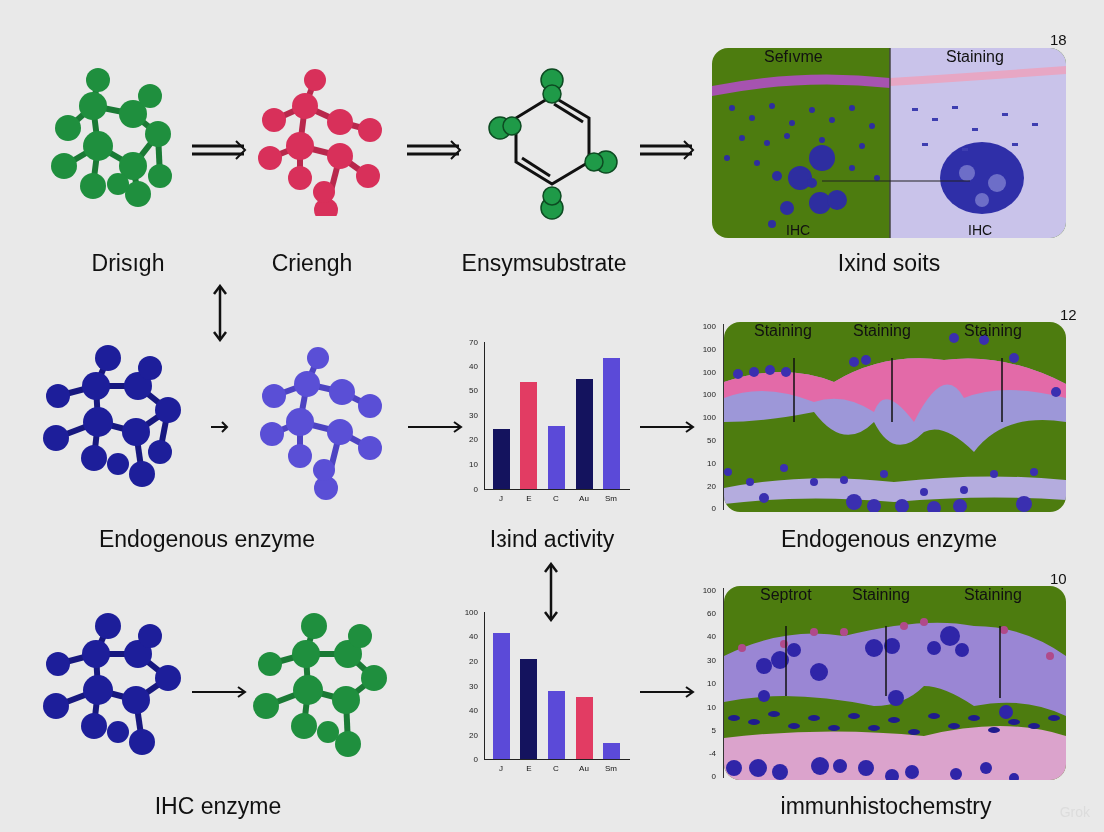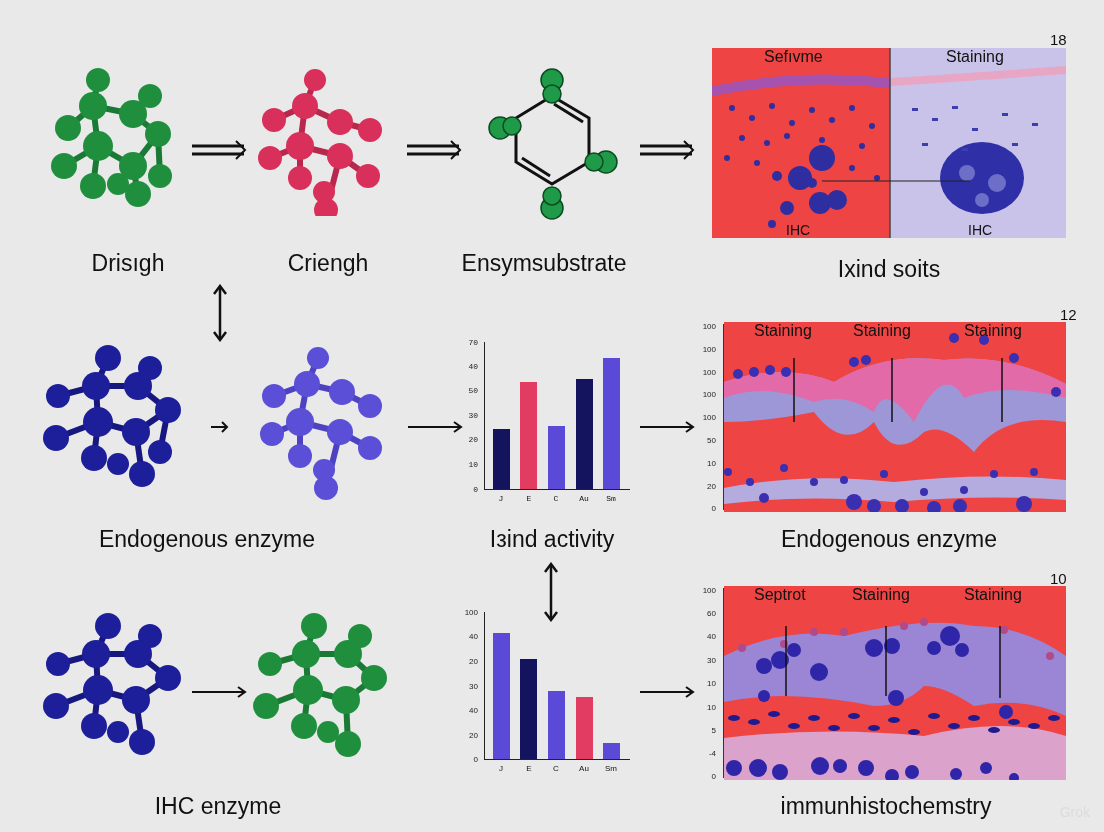--- a/index.html
+++ b/index.html
@@ -2,21 +2,21 @@
 <html><head>
 <meta charset="utf-8">
 <style>
   html, body { margin:0; padding:0; }
   body { width:1104px; height:832px; background:#e9e9e9; position:relative; overflow:hidden;
          font-family:"Liberation Sans", sans-serif; color:#111; }
   .abs { position:absolute; }
   .label { position:absolute; font-size:23px; text-align:center; white-space:nowrap; transform:translateX(-50%); }
   .mol { position:absolute; }
   .arrow { position:absolute; }
-  .panel { position:absolute; background:#ef4444; overflow:hidden; }
+  .panel { position:absolute; background:#4d7c0f; overflow:hidden;border-radius:16px; }
   .panel-num { position:absolute; font-size:15px; }
   .axis-tick { position:absolute; font-size:8px; color:#222; text-align:right; width:22px; }
   .chart { position:absolute; }
   .bar { position:absolute; bottom:0; }
   .xt { position:absolute; font-size:8px; text-align:center; width:26px; }
   .ptxt { position:absolute; font-size:16px; white-space:nowrap; }
   .watermark { position:absolute; right:14px; bottom:12px; font-size:14px; color:#dcdcdc; }
 </style>
 </head>
 <body>
@@ -172,23 +172,23 @@
     <line x1="178" y1="0" x2="178" y2="190" stroke="#444" stroke-width="1.5"></line>
     <line x1="110" y1="133" x2="258" y2="133" stroke="#222" stroke-width="1.2"></line>
   </svg>
   <div class="ptxt" style="left:52px;top:0px">Sefıvme</div>
   <div class="ptxt" style="left:234px;top:0px">Staining</div>
   <div class="ptxt" style="left:74px;top:174px;font-size:14px">IHC</div>
   <div class="ptxt" style="left:256px;top:174px;font-size:14px">IHC</div>
 </div>
 
 <div class="label" style="left:128px;top:250px">Drisıgh</div>
-<div class="label" style="left:328px;top:250px">Criengh</div>
+<div class="label" style="left:312px;top:250px">Criengh</div>
 <div class="label" style="left:544px;top:250px">Ensymsubstrate</div>
-<div class="label" style="left:889px;top:256px">Ixind soits</div>
+<div class="label" style="left:889px;top:250px">Ixind soits</div>
 
 <svg class="arrow" style="left:210px;top:284px" width="20" height="58" viewBox="0 0 20 58">
   <line x1="10" y1="4" x2="10" y2="54" stroke="#111" stroke-width="2.5"></line>
   <polyline points="4,10 10,2 16,10" fill="none" stroke="#111" stroke-width="2.5"></polyline>
   <polyline points="4,48 10,56 16,48" fill="none" stroke="#111" stroke-width="2.5"></polyline>
 </svg>
 
 <svg class="mol" style="left:38px;top:342px" width="150" height="150" viewBox="0 0 150 150">
   <g stroke="#17187f" stroke-width="6">
     <line x1="70" y1="16" x2="58" y2="44"></line>
@@ -253,21 +253,21 @@
       <circle cx="74" cy="146" r="12"></circle>
       <circle cx="72" cy="128" r="11"></circle>
   </g>
 </svg>
 
 <svg class="arrow" style="left:408px;top:419px" width="56" height="16" viewBox="0 0 56 16">
   <line x1="0" y1="8" x2="52" y2="8" stroke="#111" stroke-width="2"></line>
     <polyline points="46,3 53,8 46,13" fill="none" stroke="#111" stroke-width="2"></polyline>
 </svg>
 
-<div class="chart" style="left:460px;top:340px;width:170px;height:170px;font-family:Liberation Mono, monospace;">
+<div class="chart" style="left:460px;top:340px;width:170px;height:170px;">
   <div class="axis-tick" style="left:-4px;top:-2px">70</div>
   <div class="axis-tick" style="left:-4px;top:22px">40</div>
   <div class="axis-tick" style="left:-4px;top:46px">50</div>
   <div class="axis-tick" style="left:-4px;top:71px">30</div>
   <div class="axis-tick" style="left:-4px;top:95px">20</div>
   <div class="axis-tick" style="left:-4px;top:120px">10</div>
   <div class="axis-tick" style="left:-4px;top:145px">0</div>
   <div class="abs" style="left:24px;top:2px;width:1px;height:148px;background:#222"></div>
   <div class="abs" style="left:24px;top:149px;width:146px;height:1px;background:#222"></div>
   <div class="abs" style="left:25px;top:2px;width:145px;height:147px;">
@@ -517,21 +517,21 @@
         <circle cx="120" cy="46" r="4"></circle>
       <circle cx="180" cy="40" r="4"></circle>
         <circle cx="200" cy="36" r="4"></circle>
         <circle cx="280" cy="44" r="4"></circle>
         <circle cx="326" cy="70" r="4"></circle>
     </g>
     <line x1="62" y1="40" x2="62" y2="110" stroke="#111" stroke-width="1.5"></line>
     <line x1="162" y1="40" x2="162" y2="110" stroke="#111" stroke-width="1.5"></line>
     <line x1="276" y1="40" x2="276" y2="112" stroke="#111" stroke-width="1.5"></line>
   </svg>
-  <div class="ptxt" style="left:30px;top:0px">Septrot</div>
+  <div class="ptxt" style="left:36px;top:0px">Septrot</div>
   <div class="ptxt" style="left:128px;top:0px">Staining</div>
   <div class="ptxt" style="left:240px;top:0px">Staining</div>
 </div>
 
 <div class="label" style="left:218px;top:793px">IHC enzyme</div>
 <div class="label" style="left:886px;top:793px">immunhistochemstry</div>
 
 <div class="watermark">Grok</div>
 
 </body></html>

